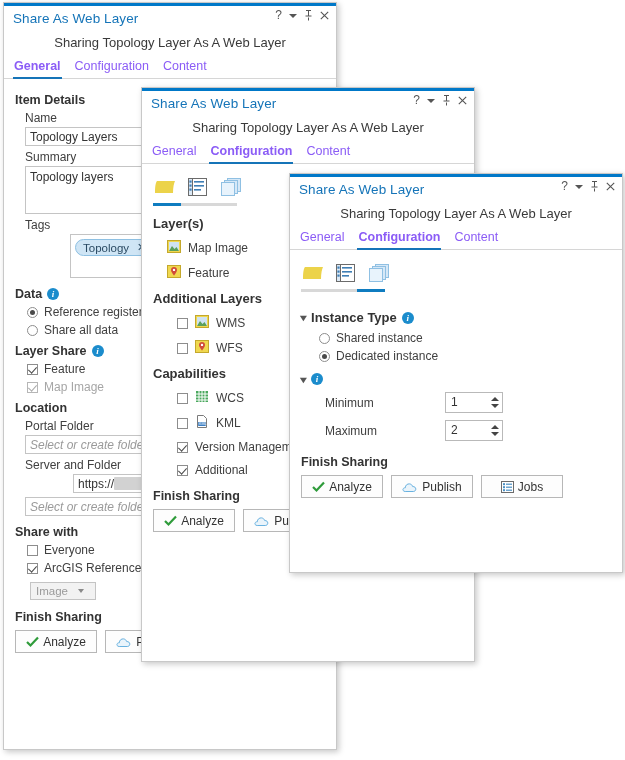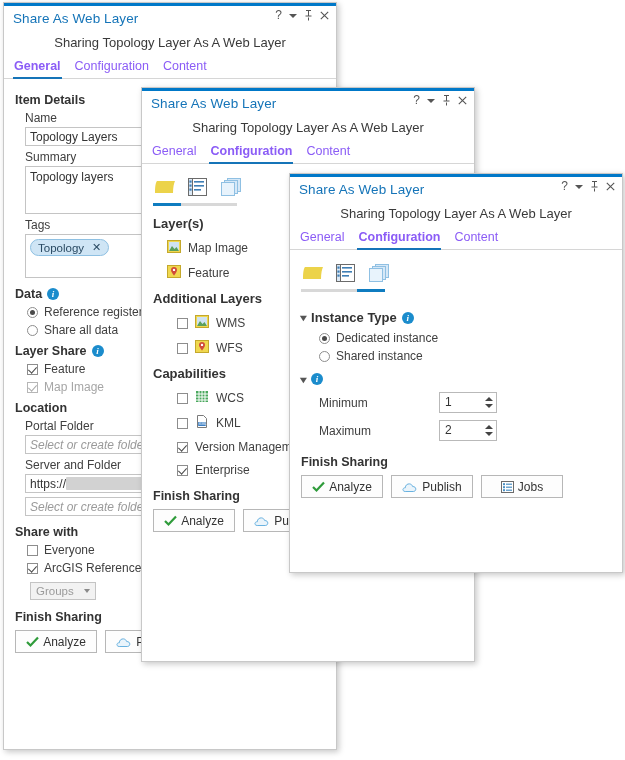--- a/index.html
+++ b/index.html
@@ -385,21 +385,21 @@
     <div class="sec-head">Item Details</div>
 
     <div style="margin-left:10px;">
       <div class="field-label">Name</div>
       <div class="text-input" style="width:132px;">Topology Layers</div>
 
       <div class="field-label">Summary</div>
       <div class="text-area" style="width:132px;">Topology layers</div>
 
       <div class="field-label">Tags</div>
-      <div class="tags-box" style="width:132px;">
+      <div class="tags-box" style="width:132px;margin-left:45px;">
         <span class="tag-chip">
           <span>Topology</span>
           <span class="tag-x">✕</span>
         </span>
       </div>
     </div>
 
     <div class="sec-head" style="margin-top:9px;">
       <span>Data</span>
       <span class="info-i">i</span>
@@ -429,38 +429,38 @@
         <span>Map Image</span>
       </div>
     </div>
 
     <div class="sec-head" style="margin-top:7px;">Location</div>
     <div style="margin-left:10px;">
       <div class="field-label">Portal Folder</div>
       <div class="text-input placeholder" style="width:132px;">Select or create folder</div>
 
       <div class="field-label">Server and Folder</div>
-      <div class="text-input" style="width:132px;">
+      <div class="text-input" style="width:132px;margin-left:48px;">
         <span>https://</span><span class="redact" style="width:78px;"></span>
       </div>
       <div class="text-input placeholder" style="width:132px; margin-top:4px;">Select or create folder</div>
     </div>
 
     <div class="sec-head" style="margin-top:9px;">Share with</div>
     <div style="margin-left:12px;">
       <div class="opt-row">
         <span class="cbox"></span>
         <span>Everyone</span>
       </div>
       <div class="opt-row">
         <span class="cbox checked"></span>
         <span>ArcGIS Reference</span>
       </div>
       <div class="dropdown-btn" style="width:66px; margin:3px 0 0 3px;">
-        <span>Groups</span>
+        <span>Image</span>
         <span class="dd-caret"></span>
       </div>
     </div>
 
     <div class="sec-head" style="margin-top:10px;">Finish Sharing</div>
     <div class="btn-row">
       <div class="abtn" style="width:82px;">
         <svg width="13" height="12" viewBox="0 0 13 12">
             <path d="M1 6 L4.5 9.5 L12 1.5" stroke="#2e9b3a" stroke-width="2.2" fill="none"></path>
           </svg>
@@ -618,21 +618,21 @@
           </svg>
       </span>
       <span>KML</span>
     </div>
     <div class="list-row nested">
       <span class="cbox checked"></span>
       <span>Version Management</span>
     </div>
     <div class="list-row nested">
       <span class="cbox checked"></span>
-      <span>Enterprise</span>
+      <span>Additional</span>
     </div>
 
     <div class="sec-head" style="margin-top:12px;">Finish Sharing</div>
     <div class="btn-row">
       <div class="abtn" style="width:82px;">
         <svg width="13" height="12" viewBox="0 0 13 12">
             <path d="M1 6 L4.5 9.5 L12 1.5" stroke="#2e9b3a" stroke-width="2.2" fill="none"></path>
           </svg>
         <span>Analyze</span>
       </div>
@@ -721,34 +721,34 @@
       <div class="seg on" style="width:28px;"></div>
     </div>
 
     <div class="group-head" style="margin-top:18px;">
       <span class="chev">▾</span>
       <span>Instance Type</span>
       <span class="info-i">i</span>
     </div>
     <div style="margin-left:18px;">
       <div class="opt-row">
+        <span class="radio"></span>
+        <span>Shared instance</span>
+      </div>
+      <div class="opt-row">
         <span class="radio checked"></span>
         <span>Dedicated instance</span>
-      </div>
-      <div class="opt-row">
-        <span class="radio"></span>
-        <span>Shared instance</span>
       </div>
     </div>
 
     <div class="group-head">
       <span class="chev">▾</span>
       <span class="info-i">i</span>
     </div>
-    <div style="margin-left:18px;">
+    <div style="margin-left:24px;">
       <div class="field-row">
         <span class="lbl">Minimum</span>
         <span class="spinner">
           <span class="spinner-val">1</span>
           <span class="spin-arrows">
             <span class="spin-up"></span>
             <span class="spin-dn"></span>
           </span>
         </span>
       </div>

